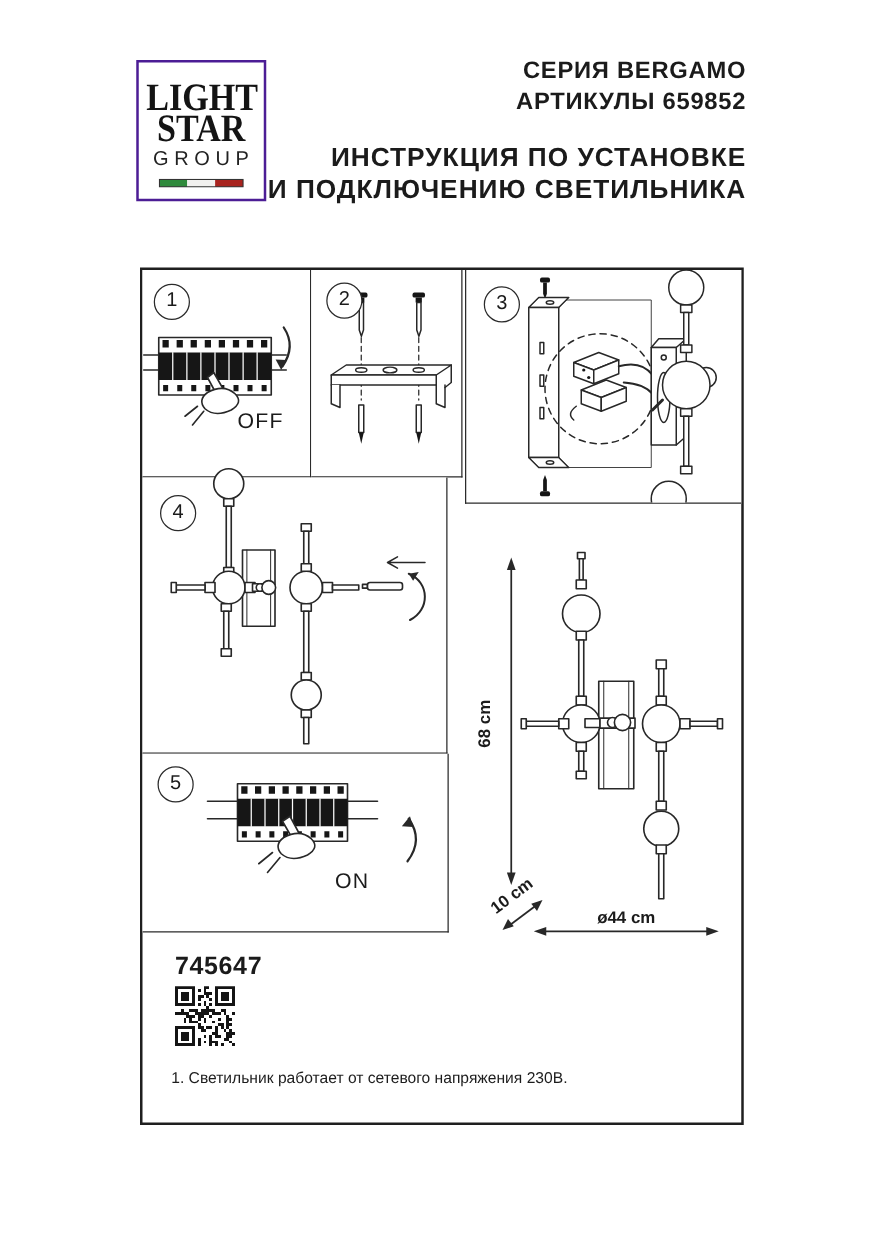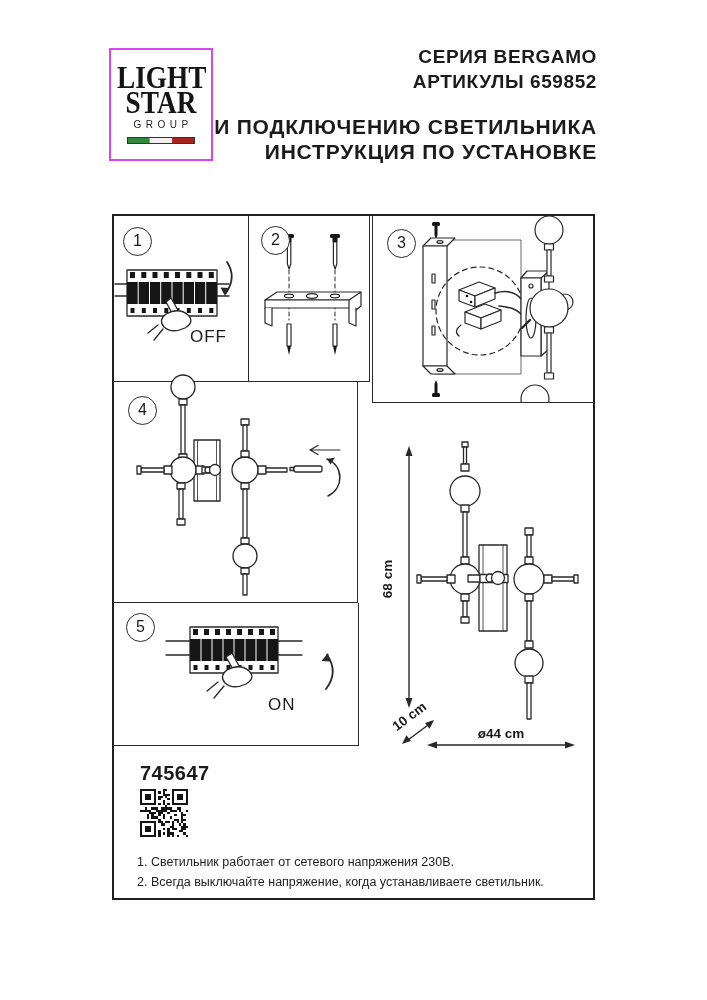--- a/index.html
+++ b/index.html
@@ -1,26 +1,26 @@
 <!DOCTYPE html>
 <html><head>
 <meta charset="utf-8">
 <style>
   html,body{margin:0;padding:0;background:#fff;}
   .page{position:relative;width:707px;height:1000px;background:#ffffff;overflow:hidden;
         font-family:"Liberation Sans",sans-serif;color:#1b1b1b;}
 
   
   .logo-box{position:absolute;left:109px;top:48px;width:104px;height:113px;
-            border:2px solid #d946ef;box-sizing:border-box;text-align:center;background:#fff;}
+            border:2px solid #4c1d95;box-sizing:border-box;text-align:center;background:#fff;}
   .logo-light,.logo-star{font-family:"Liberation Serif",serif;font-weight:700;
             font-size:31px;line-height:25px;letter-spacing:0px;color:#141414;
             transform:scaleX(.88);transform-origin:center;}
   .logo-light{margin-top:15px;}
-  .logo-group{font-size:10px;letter-spacing:4.5px;padding-left:4px;color:#222;margin-top:4px;font-weight:400;}
+  .logo-group{font-size:16px;letter-spacing:4.5px;padding-left:4px;color:#222;margin-top:4px;font-weight:400;}
   .logo-flag{margin-top:5px;}
 
   
   .header-block{position:absolute;top:44px;right:110px;text-align:right;}
   .hdr-small{font-size:19px;font-weight:700;letter-spacing:.6px;line-height:25px;}
   .hdr-big{font-size:21px;font-weight:700;letter-spacing:.8px;line-height:25px;}
   .hdr-gap{height:20px;}
 
   
   .content-box{position:absolute;left:112px;top:214px;width:483px;height:686px;
@@ -55,22 +55,22 @@
       <rect x="22.8" y="0.5" width="22.3" height="6" fill="#f1f0ee"></rect>
       <rect x="45.1" y="0.5" width="22.4" height="6" fill="#a8231e"></rect>
       <rect x="0.5" y="0.5" width="67" height="6" fill="none" stroke="#333" stroke-width="1"></rect>
     </svg>
   </div>
 
   <div class="header-block">
     <div class="hdr-small">СЕРИЯ BERGAMO</div>
     <div class="hdr-small">АРТИКУЛЫ 659852</div>
     <div class="hdr-gap"></div>
+    <div class="hdr-big">ИНСТРУКЦИЯ ПО УСТАНОВКЕ</div>
     <div class="hdr-big">И ПОДКЛЮЧЕНИЮ СВЕТИЛЬНИКА</div>
-    <div class="hdr-big">ИНСТРУКЦИЯ ПО УСТАНОВКЕ</div>
   </div>
 
   <div class="content-box">
 
     <div class="panel p1">
       <div class="badge" style="left:9px;top:11px;">1</div>
       <svg class="ill" width="133" height="164" viewBox="0 0 133 164">
         <g stroke="#282828" fill="none" stroke-width="1.3" stroke-linecap="round" stroke-linejoin="round">
           <path d="M1 68 H13 M1 80 H13 M103 68 h12 M103 80 h12"></path>
           <rect x="13" y="54" width="90" height="46" fill="#fff"></rect>
@@ -545,17 +545,16 @@
           <rect x="11.43" y="45.71" width="2.29" height="2.29"></rect>
           <rect x="13.71" y="45.71" width="2.29" height="2.29"></rect>
           <rect x="18.29" y="45.71" width="2.29" height="2.29"></rect>
           <rect x="27.43" y="45.71" width="2.29" height="2.29"></rect>
           <rect x="32.00" y="45.71" width="2.29" height="2.29"></rect>
           <rect x="36.57" y="45.71" width="2.29" height="2.29"></rect>
           <rect x="45.71" y="45.71" width="2.29" height="2.29"></rect>
         </svg></div>
     <div class="notes">
       <div>1. Светильник работает от сетевого напряжения 230В.</div>
-      <div>2. Всегда выключайте напряжение, когда устанавливаете светильник.</div>
     </div>
 
   </div>
 </div>
 
 </body></html>

